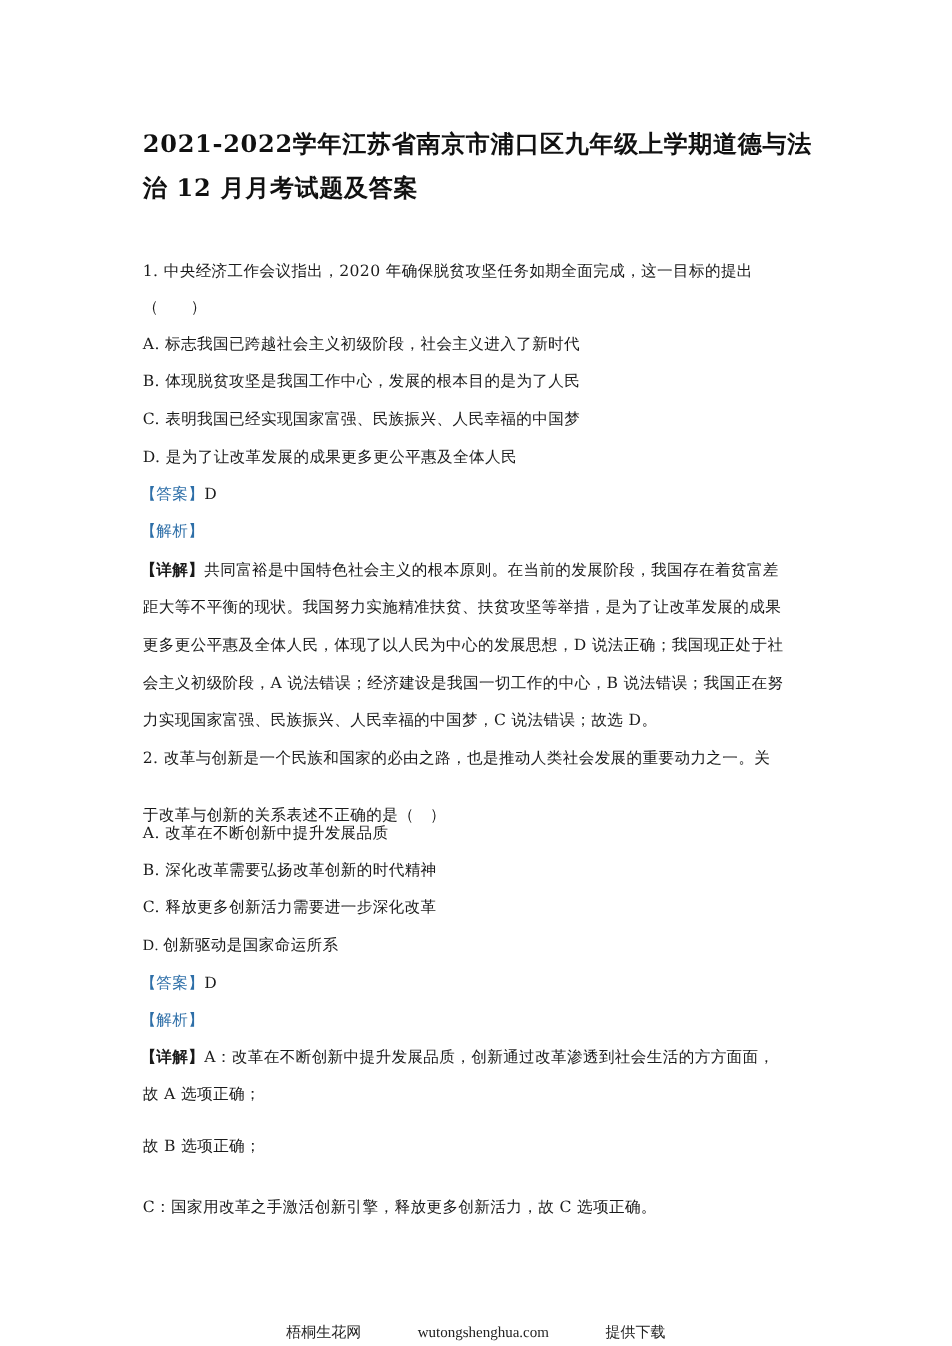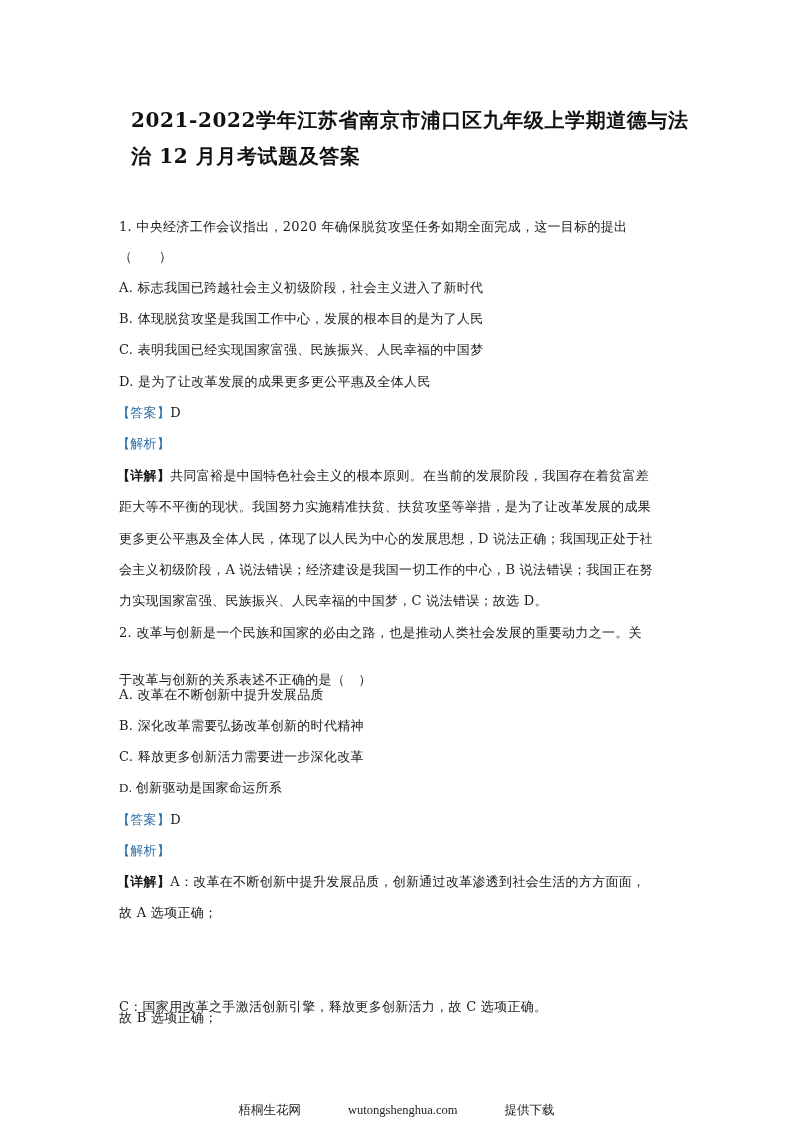--- a/index.html
+++ b/index.html
@@ -24,21 +24,20 @@
     .title {
       position: absolute;
       left: 119px;
       width: 560px;
       font-family: "DejaVu Serif", "Liberation Serif", serif;
       font-weight: bold;
       font-size: 20px;
       letter-spacing: 0.6px;
       white-space: nowrap;
       color: #111;
-      margin-left: 12px;
     }
     .title.l1 { top: 107px; }
     .title.l2 { top: 143px; }
     .line {
       position: absolute;
       left: 119px;
       font-size: 13px;
       line-height: 18px;
       white-space: nowrap;
       color: #1a1a1a;
@@ -107,21 +106,21 @@
     <span class="tag">【答案】</span><span>D</span>
   </div>
   <div class="line" style="top:842px; left:117px;">
     <span class="tag">【解析】</span>
   </div>
 
   <div class="line" style="top:873px; left:117px;">
     <span class="tag-dark">【详解】</span><span>A：改革在不断创新中提升发展品质，创新通过改革渗透到社会生活的方方面面，</span>
   </div>
   <div class="line" style="top:904px;">故 A 选项正确；</div>
-  <div class="line" style="top:1009px;">故 B 选项正确；</div>
+  <div class="line" style="top:947px;">故 B 选项正确；</div>
   <div class="line" style="top:998px;">C：国家用改革之手激活创新引擎，释放更多创新活力，故 C 选项正确。</div>
 
   <div class="footer">
     <span>梧桐生花网</span>
     <span>wutongshenghua.com</span>
     <span>提供下载</span>
   </div>
 
 </div>
 

